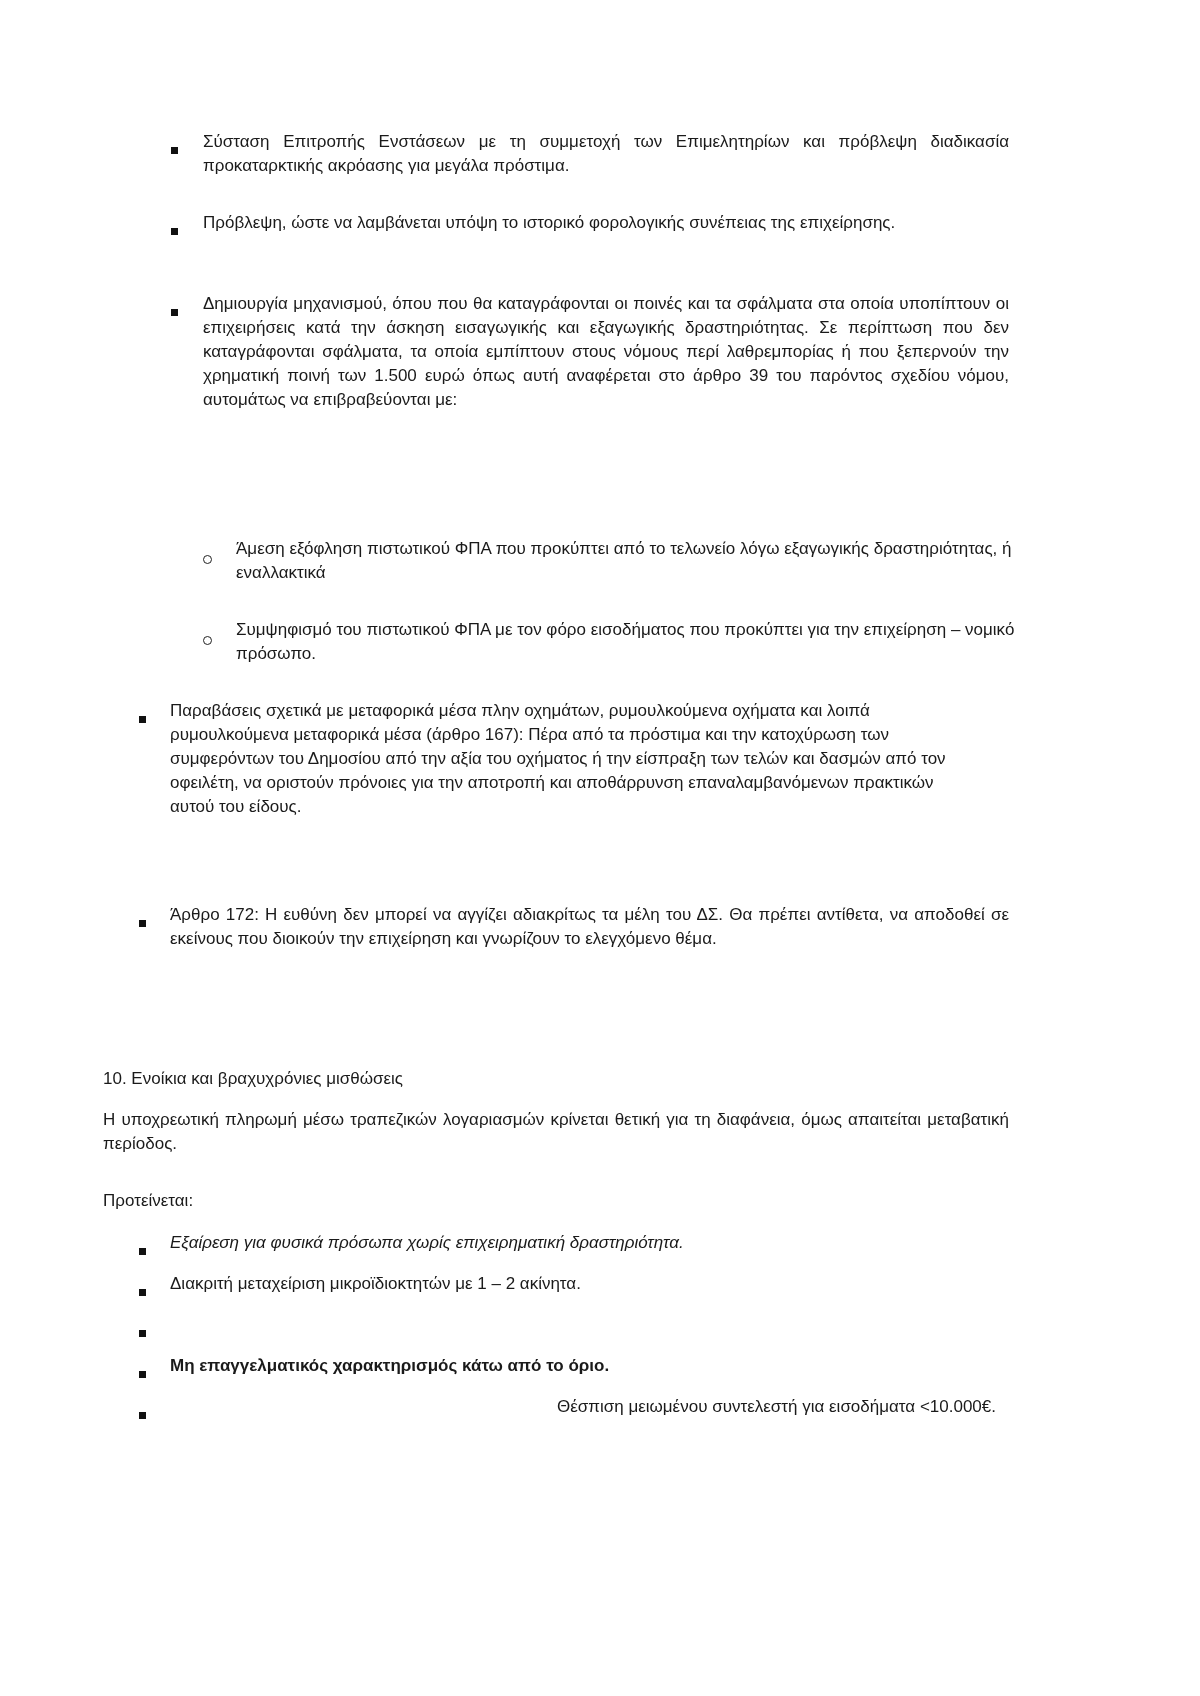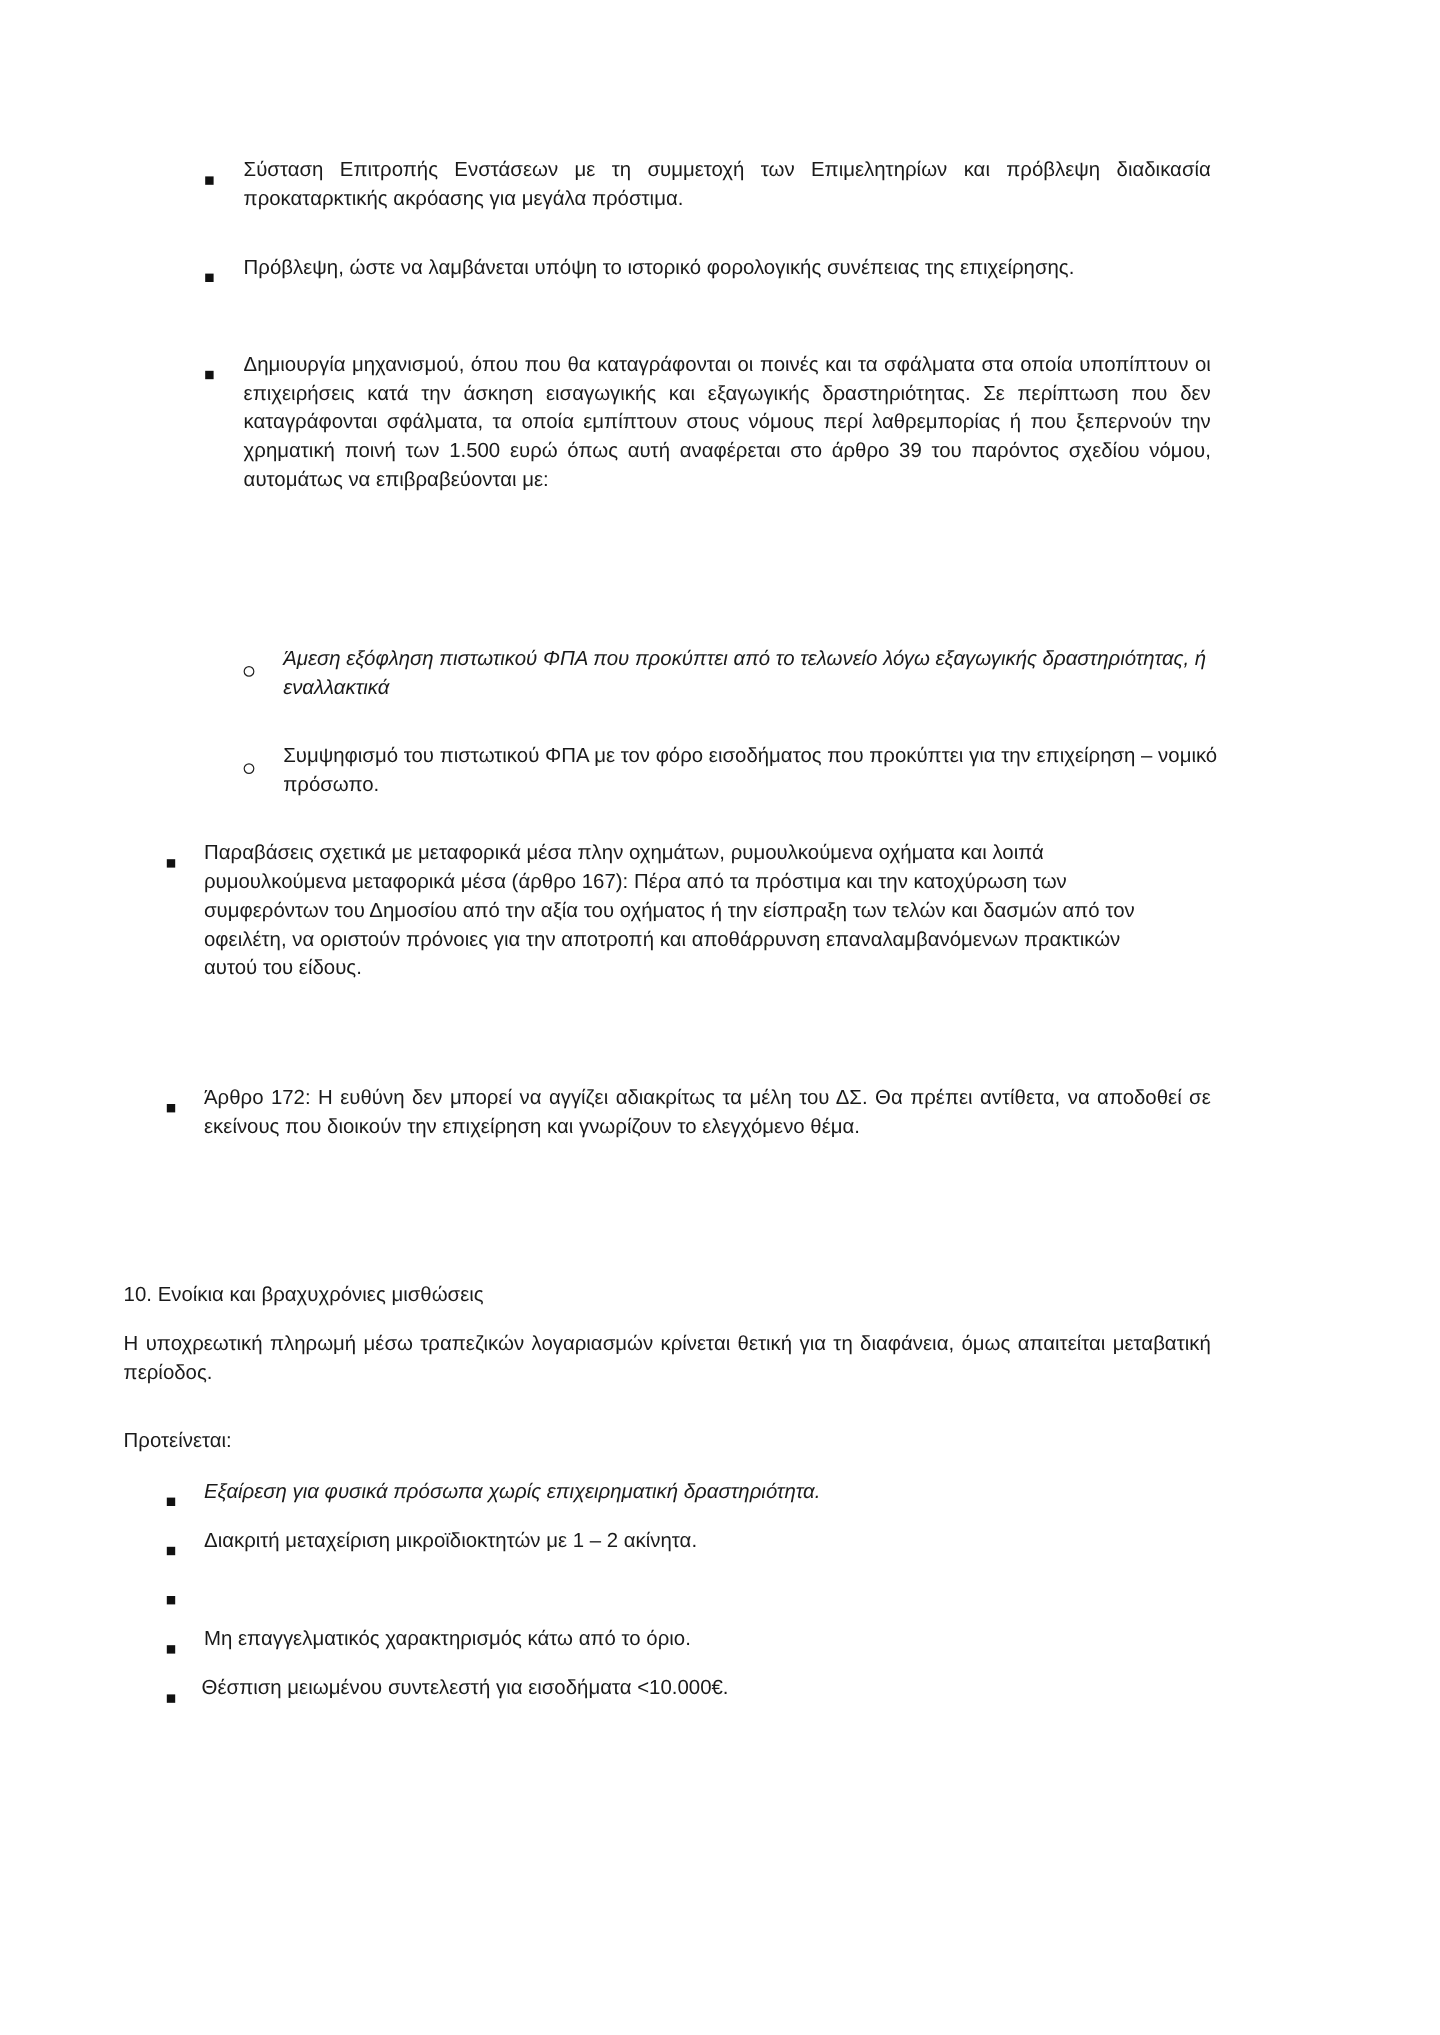--- a/index.html
+++ b/index.html
@@ -28,21 +28,21 @@
   <span class="bullet-sq" style="left:171px; top:147px;"></span>
   <div class="block just" style="left:203px; top:130px; width:806px;">Σύσταση Επιτροπής Ενστάσεων με τη συμμετοχή των Επιμελητηρίων και πρόβλεψη διαδικασία προκαταρκτικής ακρόασης για μεγάλα πρόστιμα.</div>
 
   <span class="bullet-sq" style="left:171px; top:228px;"></span>
   <div class="block just" style="left:203px; top:211px; width:806px;">Πρόβλεψη, ώστε να λαμβάνεται υπόψη το ιστορικό φορολογικής συνέπειας της επιχείρησης.</div>
 
   <span class="bullet-sq" style="left:171px; top:309px;"></span>
   <div class="block just" style="left:203px; top:292px; width:806px;">Δημιουργία μηχανισμού, όπου που θα καταγράφονται οι ποινές και τα σφάλματα στα οποία υποπίπτουν οι επιχειρήσεις κατά την άσκηση εισαγωγικής και εξαγωγικής δραστηριότητας. Σε περίπτωση που δεν καταγράφονται σφάλματα, τα οποία εμπίπτουν στους νόμους περί λαθρεμπορίας ή που ξεπερνούν την χρηματική ποινή των 1.500 ευρώ όπως αυτή αναφέρεται στο άρθρο 39 του παρόντος σχεδίου νόμου, αυτομάτως να επιβραβεύονται με:</div>
 
   <span class="bullet-o" style="left:203px; top:555px;"></span>
-  <div class="block" style="left:236px; top:537px; width:780px;font-style:italic;">Άμεση εξόφληση πιστωτικού ΦΠΑ που προκύπτει από το τελωνείο λόγω εξαγωγικής δραστηριότητας, ή εναλλακτικά</div>
+  <div class="block" style="left:236px; top:537px; width:780px;">Άμεση εξόφληση πιστωτικού ΦΠΑ που προκύπτει από το τελωνείο λόγω εξαγωγικής δραστηριότητας, ή εναλλακτικά</div>
 
   <span class="bullet-o" style="left:203px; top:636px;"></span>
   <div class="block" style="left:236px; top:618px; width:780px;">Συμψηφισμό του πιστωτικού ΦΠΑ με τον φόρο εισοδήματος που προκύπτει για την επιχείρηση – νομικό πρόσωπο.</div>
 
   <span class="bullet-sq" style="left:139px; top:716px;"></span>
   <div class="block" style="left:170px; top:699px; width:812px;">Παραβάσεις σχετικά με μεταφορικά μέσα πλην οχημάτων, ρυμουλκούμενα οχήματα και λοιπά ρυμουλκούμενα μεταφορικά μέσα (άρθρο 167): Πέρα από τα πρόστιμα και την κατοχύρωση των συμφερόντων του Δημοσίου από την αξία του οχήματος ή την είσπραξη των τελών και δασμών από τον οφειλέτη, να οριστούν πρόνοιες για την αποτροπή και αποθάρρυνση επαναλαμβανόμενων πρακτικών αυτού του είδους.</div>
 
   <span class="bullet-sq" style="left:139px; top:920px;"></span>
   <div class="block just" style="left:170px; top:903px; width:839px;">Άρθρο 172: Η ευθύνη δεν μπορεί να αγγίζει αδιακρίτως τα μέλη του ΔΣ. Θα πρέπει αντίθετα, να αποδοθεί σε εκείνους που διοικούν την επιχείρηση και γνωρίζουν το ελεγχόμενο θέμα.</div>
 
@@ -54,18 +54,18 @@
 
   <span class="bullet-sq" style="left:139px; top:1248px;"></span>
   <div class="block" style="left:170px; top:1231px; width:840px;font-style:italic;">Εξαίρεση για φυσικά πρόσωπα χωρίς επιχειρηματική δραστηριότητα.</div>
 
   <span class="bullet-sq" style="left:139px; top:1289px;"></span>
   <div class="block" style="left:170px; top:1272px; width:840px;">Διακριτή μεταχείριση μικροϊδιοκτητών με 1 – 2 ακίνητα.</div>
 
   <span class="bullet-sq" style="left:139px; top:1330px;"></span>
 
   <span class="bullet-sq" style="left:139px; top:1371px;"></span>
-  <div class="block" style="left:170px; top:1354px; width:840px;">Μη επαγγελματικός χαρακτηρισμός κάτω από το όριο.</div>
+  <div class="block" style="left:170px; top:1354px; width:840px;font-weight:bold;">Μη επαγγελματικός χαρακτηρισμός κάτω από το όριο.</div>
 
   <span class="bullet-sq" style="left:139px; top:1412px;"></span>
-  <div class="block" style="left:168px; top:1395px; width:840px;">Θέσπιση μειωμένου συντελεστή για εισοδήματα &lt;10.000€.</div>
+  <div class="block" style="left:156px; top:1395px; width:840px;text-align:right;">Θέσπιση μειωμένου συντελεστή για εισοδήματα &lt;10.000€.</div>
 
 </div>
 
 </body></html>

